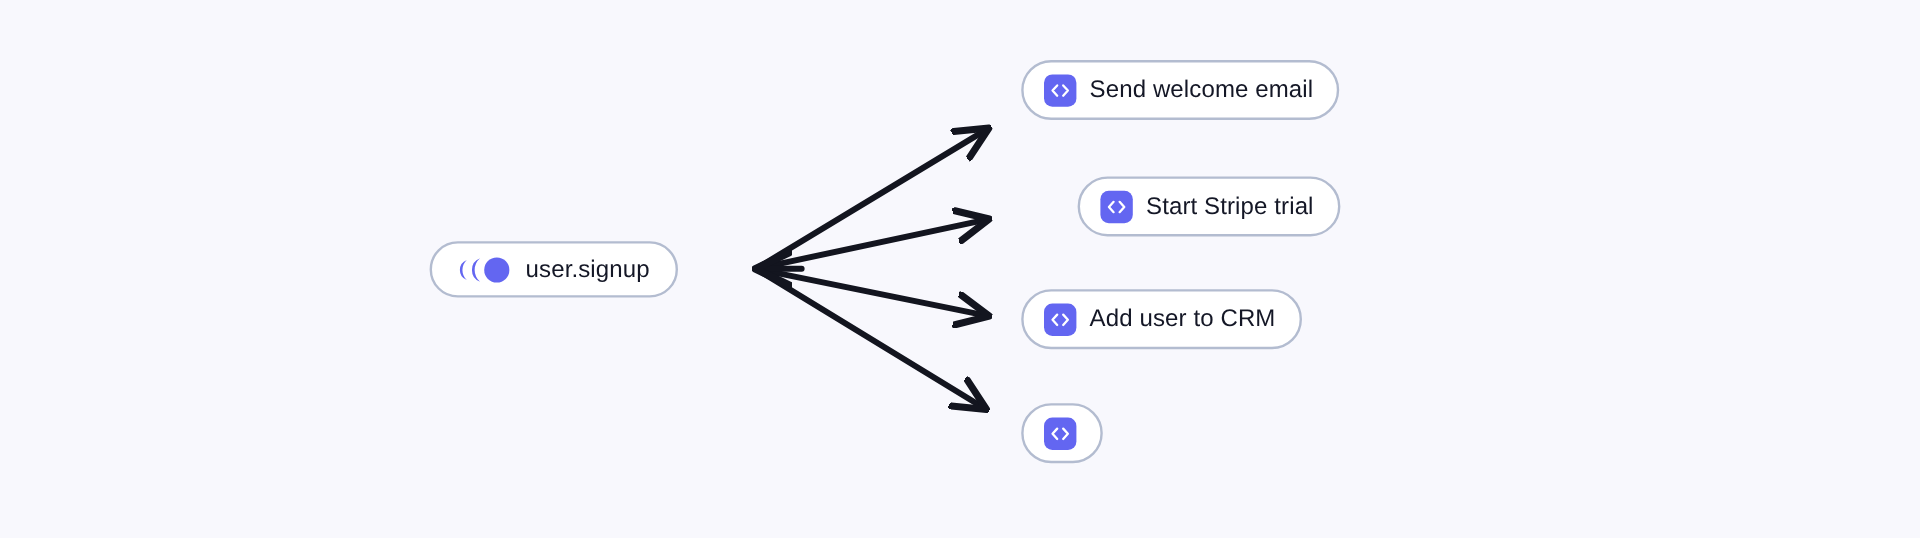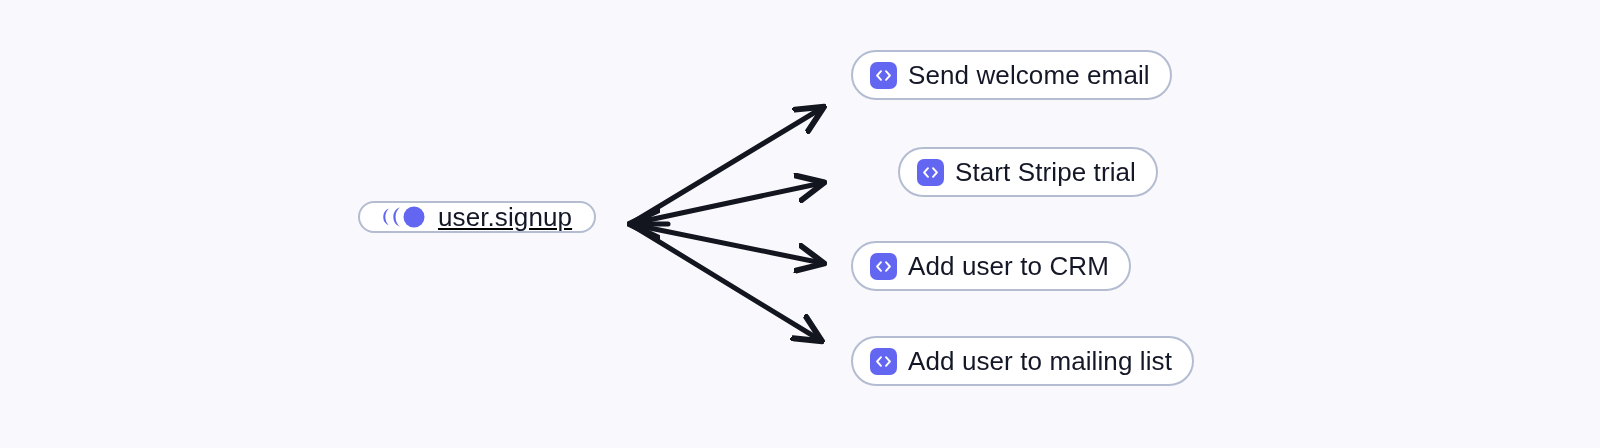--- a/index.html
+++ b/index.html
@@ -35,33 +35,32 @@
     display: inline-flex;
     align-items: center;
     background: #ffffff;
     border: 2px solid #b3bcd0;
     border-radius: 999px;
     box-sizing: border-box;
     white-space: nowrap;
   }
   .node-label {
     color: #141726;
-    font-size: 26px;
+    font-size: 20px;
     line-height: 1;
     letter-spacing: .1px;
   }
 
   
   .node-source {
     left: 358px;
     top: 201px;
-    height: 32px;
+    height: 47px;
     padding: 0 22px 0 20px;
     gap: 12px;
-    text-decoration: underline;
   }
   .event-icon {
     position: relative;
     width: 46px;
     height: 22px;
     flex: 0 0 auto;
   }
   .event-icon svg { display: block; }
 
   
@@ -153,16 +152,15 @@
     </span>
     <span class="node-label">Add user to CRM</span>
   </div>
 
   <div class="node node-action n-mailing">
     <span class="code-icon">
       <svg width="17" height="13" viewBox="0 0 17 13">
         <path d="M6 2.2 L2.1 6.5 L6 10.8 M11 2.2 L14.9 6.5 L11 10.8" fill="none" stroke="#ffffff" stroke-width="1.9" stroke-linecap="round" stroke-linejoin="round"></path>
       </svg>
     </span>
-    <span class="node-label">Add user to mailing list</span>
   </div>
 
 </div>
 
 </body></html>

